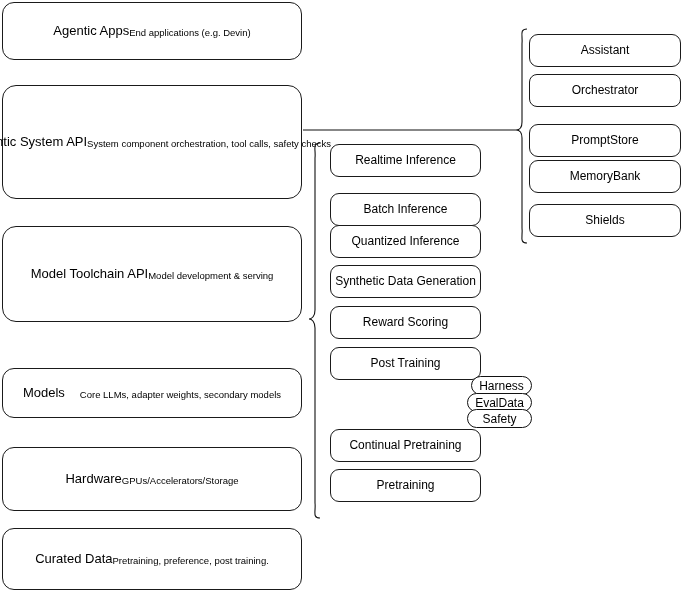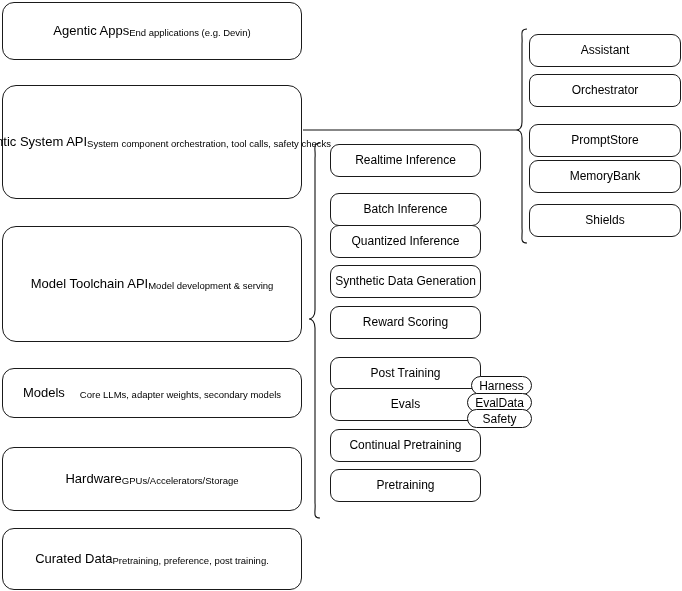--- a/index.html
+++ b/index.html
@@ -79,21 +79,21 @@
   <div class="box layer" style="top:2px;height:58px;">
     <div class="title">Agentic Apps</div>
     <div class="sub">End applications (e.g. Devin)</div>
   </div>
 
   <div class="box layer tall" style="top:85px;height:114px;">
     <div class="title">Agentic System API</div>
     <div class="sub">System component orchestration, tool calls, safety checks</div>
   </div>
 
-  <div class="box layer tall" style="top:226px;height:116px;text-align:right;">
+  <div class="box layer tall" style="top:226px;height:96px;text-align:right;">
     <div class="title">Model Toolchain API</div>
     <div class="sub">Model development &amp; serving</div>
   </div>
 
   <div class="box layer" style="top:368px;height:50px;gap:15px;">
     <div class="title">Models</div>
     <div class="sub">Core LLMs, adapter weights, secondary models</div>
   </div>
 
   <div class="box layer" style="top:447px;height:64px;">
@@ -114,25 +114,22 @@
   </div>
   <div class="box mid" style="top:225px;">
     <div class="title">Quantized Inference</div>
   </div>
   <div class="box mid" style="top:265px;">
     <div class="title">Synthetic Data Generation</div>
   </div>
   <div class="box mid" style="top:306px;">
     <div class="title">Reward Scoring</div>
   </div>
-  <div class="box mid" style="top:357px;align-items:center;">
+  <div class="box mid" style="top:347px;align-items:center;">
     <div class="title">Post Training</div>
-  </div>
-  <div class="box mid" style="top:388px;">
-    <div class="title">Evals</div>
   </div>
   <div class="box mid" style="top:429px;">
     <div class="title">Continual Pretraining</div>
   </div>
   <div class="box mid" style="top:469px;">
     <div class="title">Pretraining</div>
   </div>
 
   <div class="pill" style="left:471px;top:376px;width:61px;height:19px;">
     <span>Harness</span>

